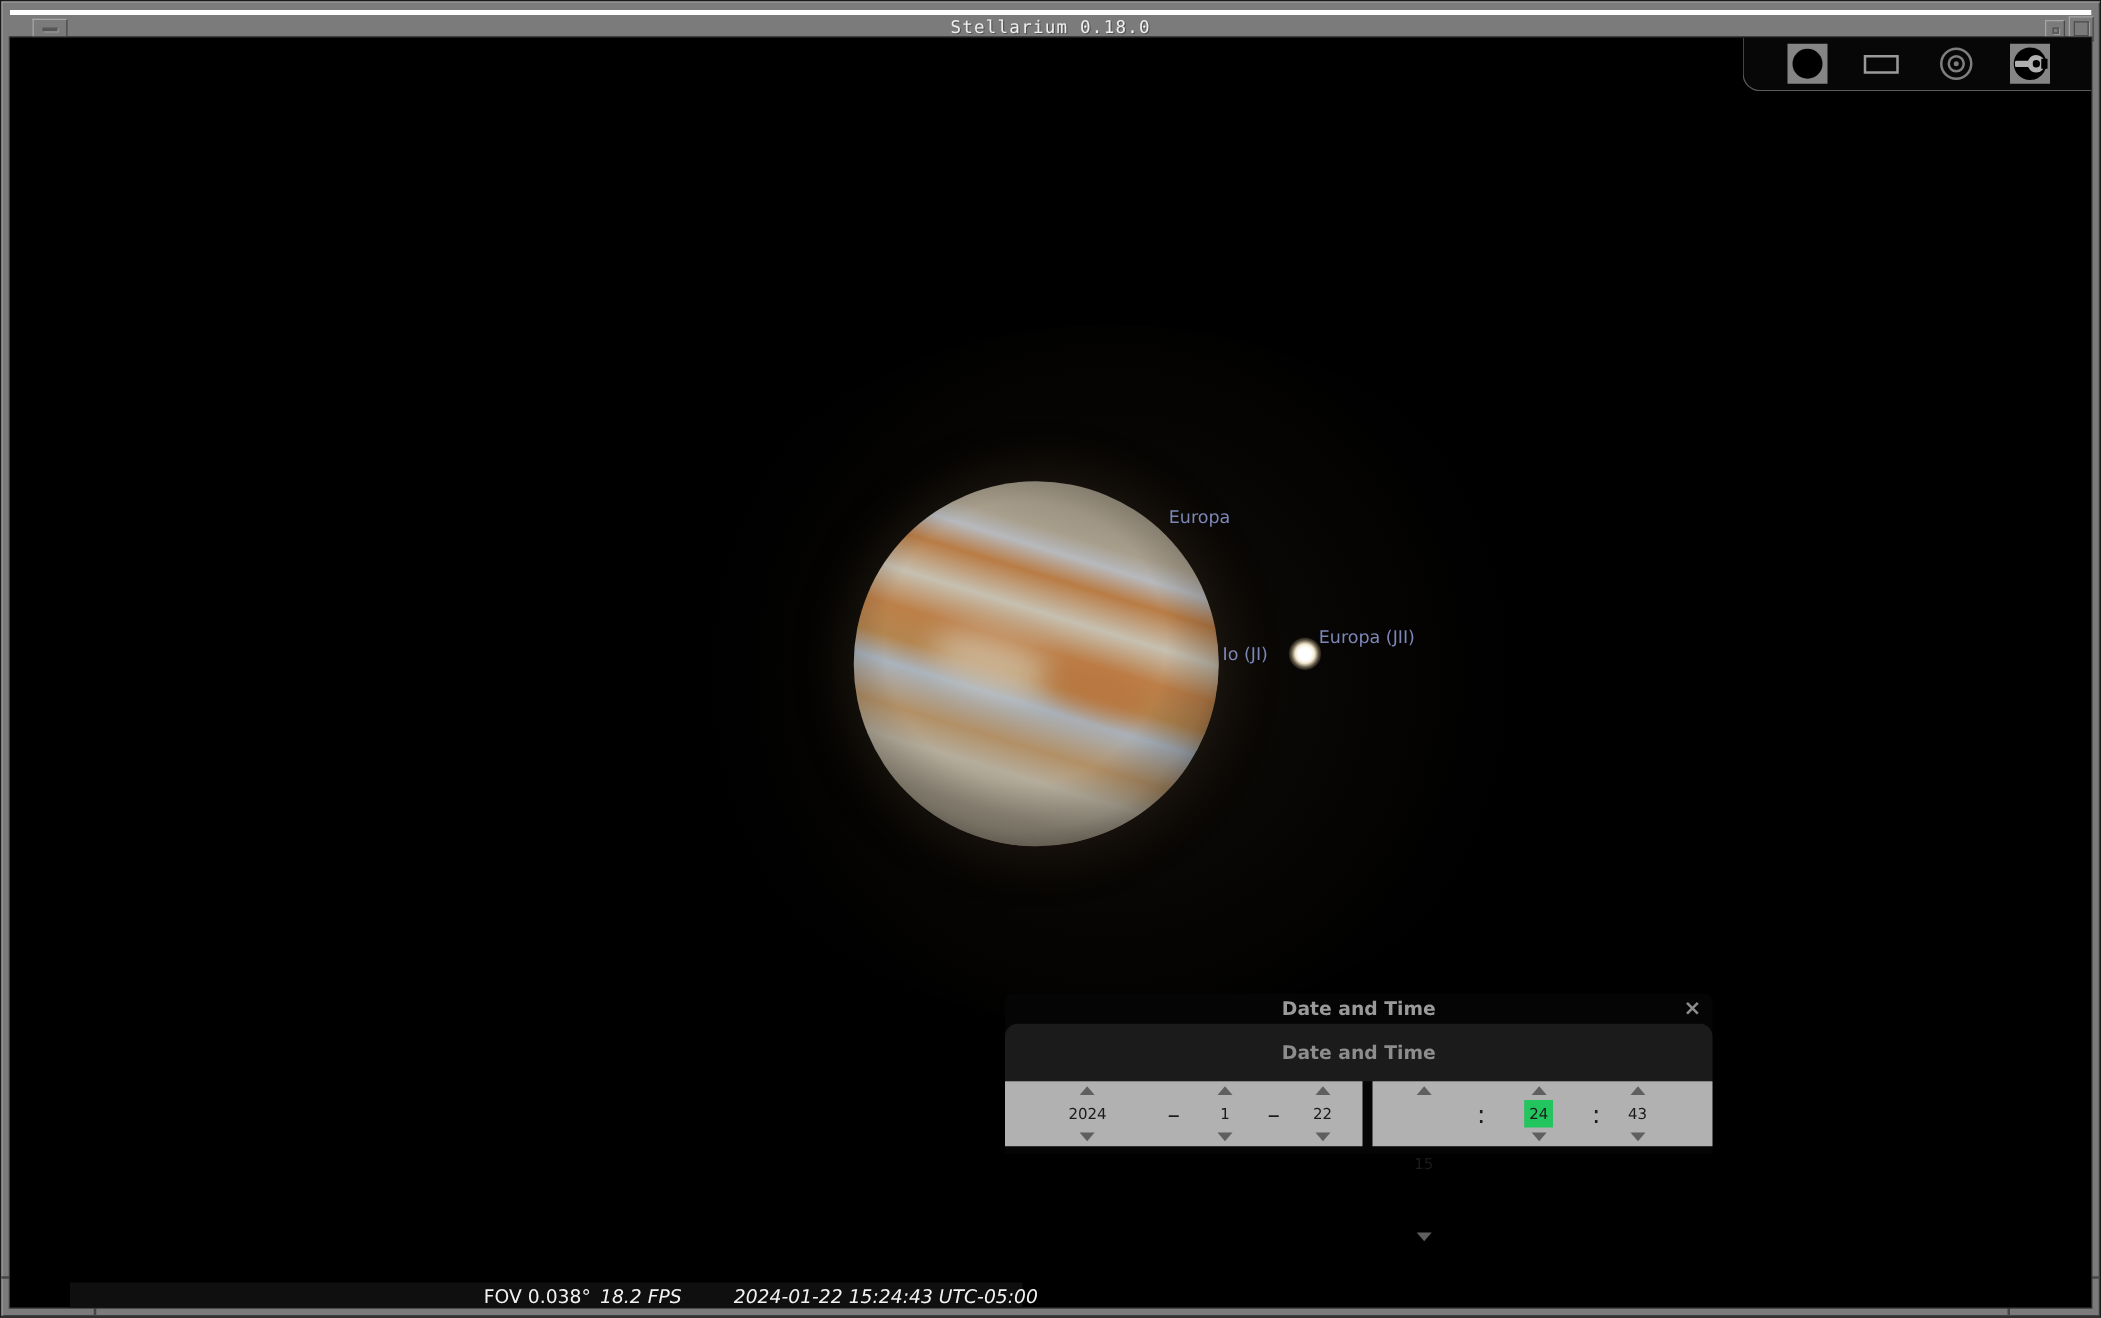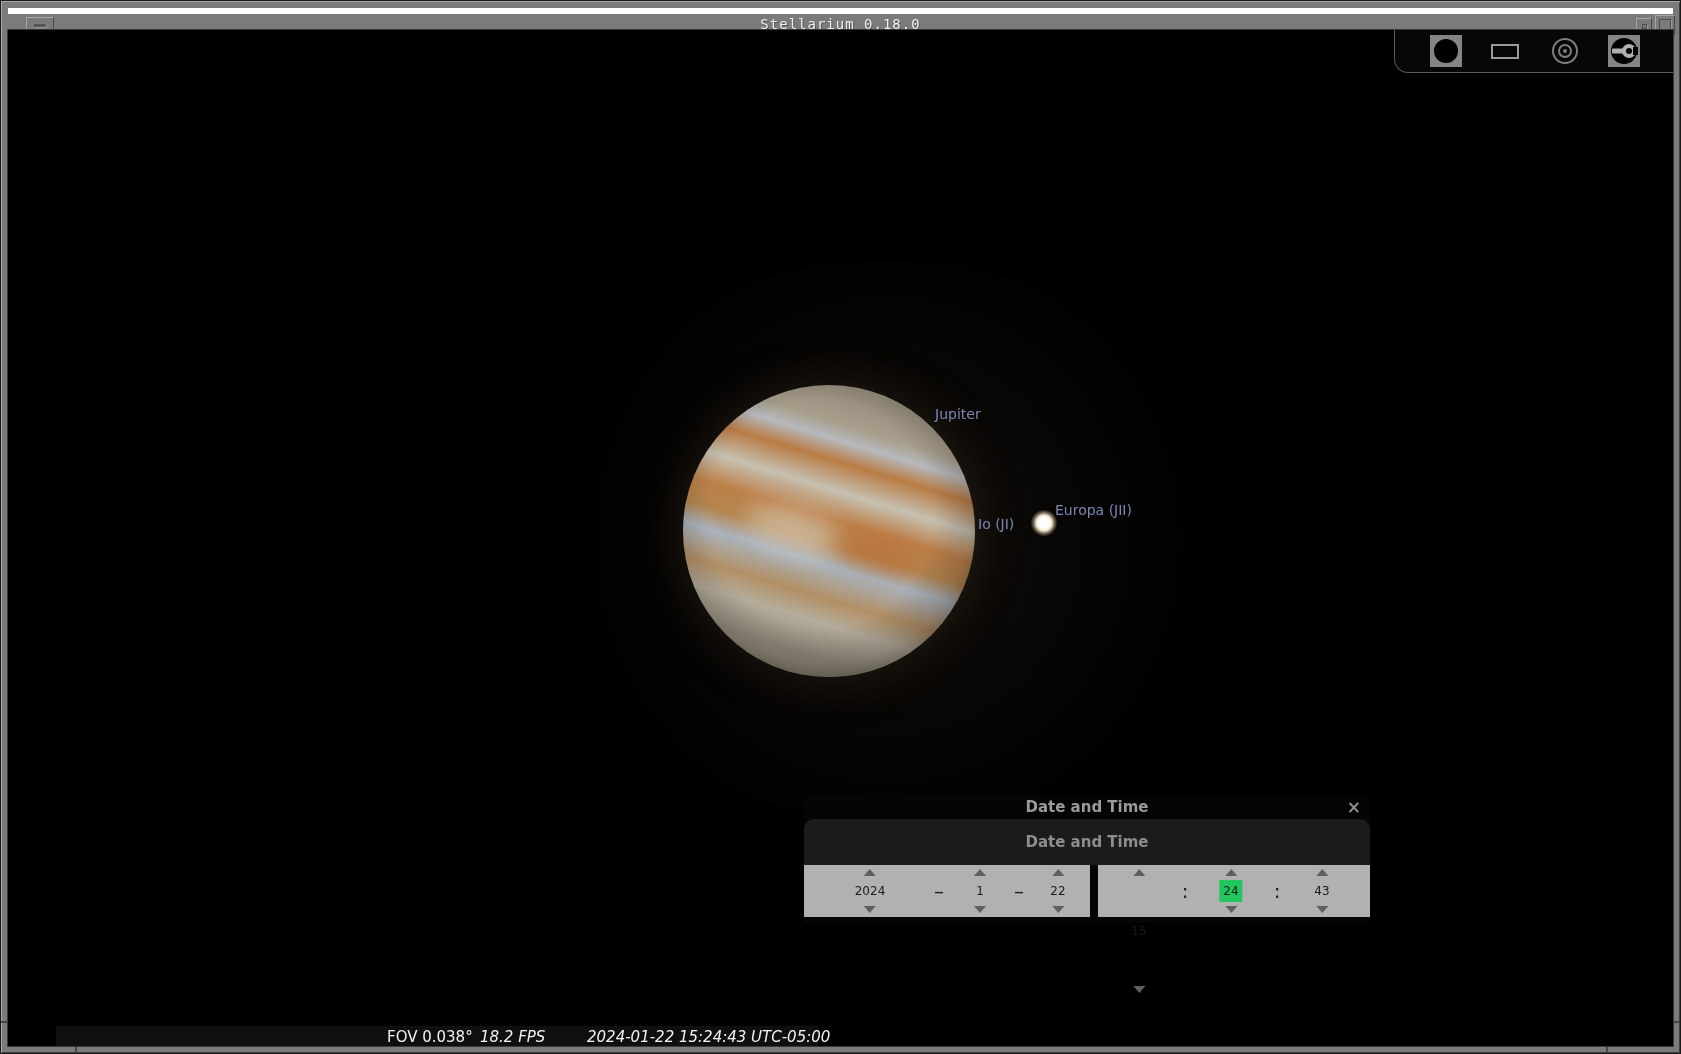--- a/index.html
+++ b/index.html
@@ -5,21 +5,21 @@
   html,body{margin:0;padding:0;background:#333;}
   *{box-sizing:border-box;}
   .window{
     position:relative;width:1681px;height:1054px;background:#7b7b7b;
     border:1px solid #191919;overflow:hidden;
     box-shadow:inset 1px 1px 0 #a8a8a8, inset -1px -1px 0 #3f3f3f;
     font-family:"DejaVu Sans","Liberation Sans",sans-serif;
   }
   
   .titlebar{position:absolute;left:7px;top:7px;right:7px;height:22px;background:#7b7b7b;
-    border-top:6px solid #ffffff;border-bottom:1px solid #3e3e3e;}
+    border-top:4px solid #ffffff;border-bottom:1px solid #3e3e3e;}
   .tb-title{position:absolute;left:0;right:0;top:0;height:22px;line-height:21px;text-align:center;
     color:#efefef;font-family:"DejaVu Sans Mono","Liberation Mono",monospace;font-size:14px;letter-spacing:1px;
     text-shadow:1px 1px 0 #565656;}
   .tb-btn{position:absolute;background:#7b7b7b;border:1px solid;border-color:#a6a6a6 #474747 #474747 #a6a6a6;}
   .tb-btn-min{left:18px;top:3px;width:28px;height:16px;}
   .tb-btn-min .dash{position:absolute;left:7px;top:6px;width:12px;height:3px;background:#565656;box-shadow:1px 1px 0 #9b9b9b;}
   .tb-btn-sq{left:1628px;top:4px;width:16px;height:15px;}
   .tb-btn-sq .sq{position:absolute;left:5px;top:5px;width:5px;height:5px;border:1px solid #4c4c4c;box-shadow:1px 1px 0 #9b9b9b;}
   .tb-btn-max{left:1647px;top:1px;width:20px;height:20px;}
   .tb-btn-max .sq{position:absolute;left:3px;top:3px;width:12px;height:12px;border:1px solid #4c4c4c;box-shadow:1px 1px 0 #9b9b9b;}
@@ -119,21 +119,21 @@
 
     <div class="jupiter">
       <div class="bands"></div>
       <div class="spot-bright"></div>
       <div class="spot-red"></div>
       <div class="shade"></div>
     </div>
 
     <div class="europa-dot"></div>
 
-    <div class="sky-label lbl-jupiter">Jupiter</div>
+    <div class="sky-label lbl-jupiter">Europa</div>
     <div class="sky-label lbl-io">Io (JI)</div>
     <div class="sky-label lbl-europa">Europa (JII)</div>
 
     <div class="oc-toolbar">
       <div class="oc-btn active">
         <div class="ic-ocular"></div>
       </div>
       <div class="oc-btn">
         <div class="ic-sensor"></div>
       </div>
@@ -190,21 +190,21 @@
             <div class="spin-val">15</div>
             <div class="arr down"></div>
           </div>
           <div class="sep" style="left:87px;">:</div>
           <div class="spin-col" style="left:133px;">
             <div class="arr up"></div>
             <div class="spin-val hl">24</div>
             <div class="arr down"></div>
           </div>
           <div class="sep" style="left:179px;">:</div>
-          <div class="spin-col" style="left:224px;">
+          <div class="spin-col" style="left:212px;">
             <div class="arr up"></div>
             <div class="spin-val">43</div>
             <div class="arr down"></div>
           </div>
         </div>
 
       </div>
     </div>
 
     <div class="statusbar"></div>

